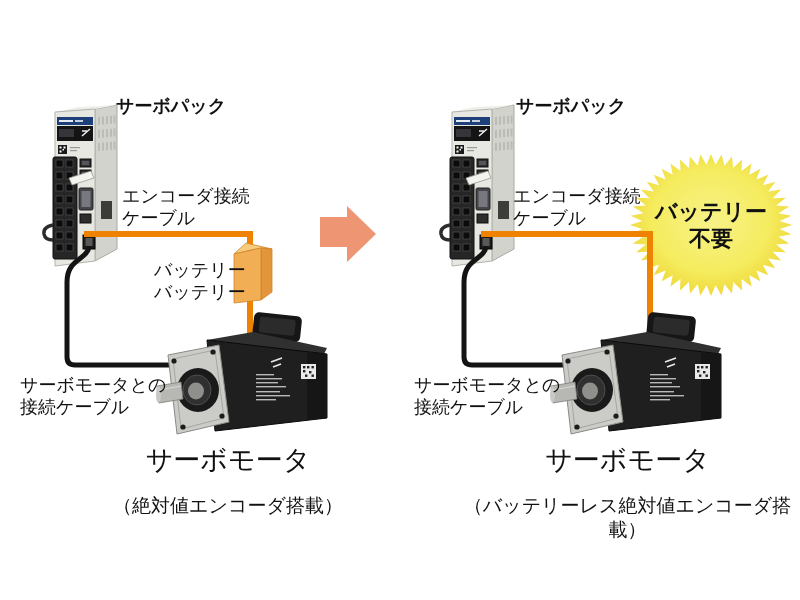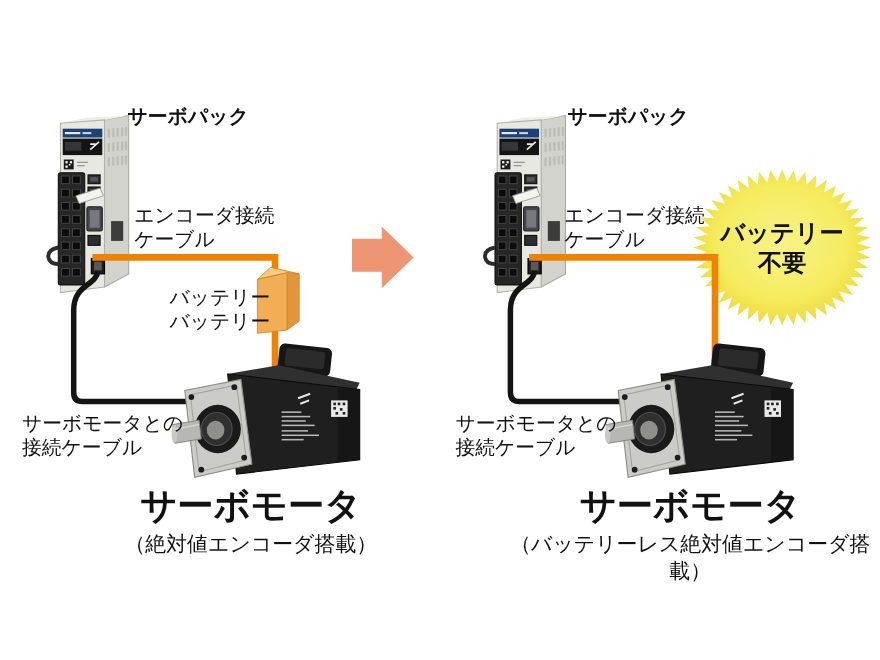--- a/index.html
+++ b/index.html
@@ -5,22 +5,22 @@
   html,body{margin:0;padding:0;background:#fff;}
   .canvas{
     position:relative;width:800px;height:600px;background:#ffffff;overflow:hidden;
     font-family:"Liberation Sans","DejaVu Sans",sans-serif;color:#111;
   }
   .abs{position:absolute;}
   .lbl{position:absolute;font-size:18px;line-height:22px;color:#111;white-space:nowrap;}
   .lbl span{display:block;}
   .title{position:absolute;font-size:18px;line-height:32px;font-weight:600;color:#111;white-space:nowrap;}
   .caption{position:absolute;text-align:center;color:#111;}
-  .caption .cap-title{display:block;font-size:33px;line-height:32px;font-weight:700;}
-  .caption .cap-sub{display:block;font-size:19px;line-height:24px;font-weight:500;margin-top:8px;}
+  .caption .cap-title{display:block;font-size:27px;line-height:32px;font-weight:400;}
+  .caption .cap-sub{display:block;font-size:19px;line-height:24px;font-weight:500;margin-top:18px;}
   .badge-text{
     position:absolute;left:627px;top:151px;width:168px;height:148px;
     display:flex;flex-direction:column;align-items:center;justify-content:center;
     font-size:22px;line-height:27px;font-weight:700;color:#111;text-align:center;
   }
   .badge-text span{display:block;}
   svg{display:block;}
   .nosel{user-select:none;}
 </style>
 </head>

